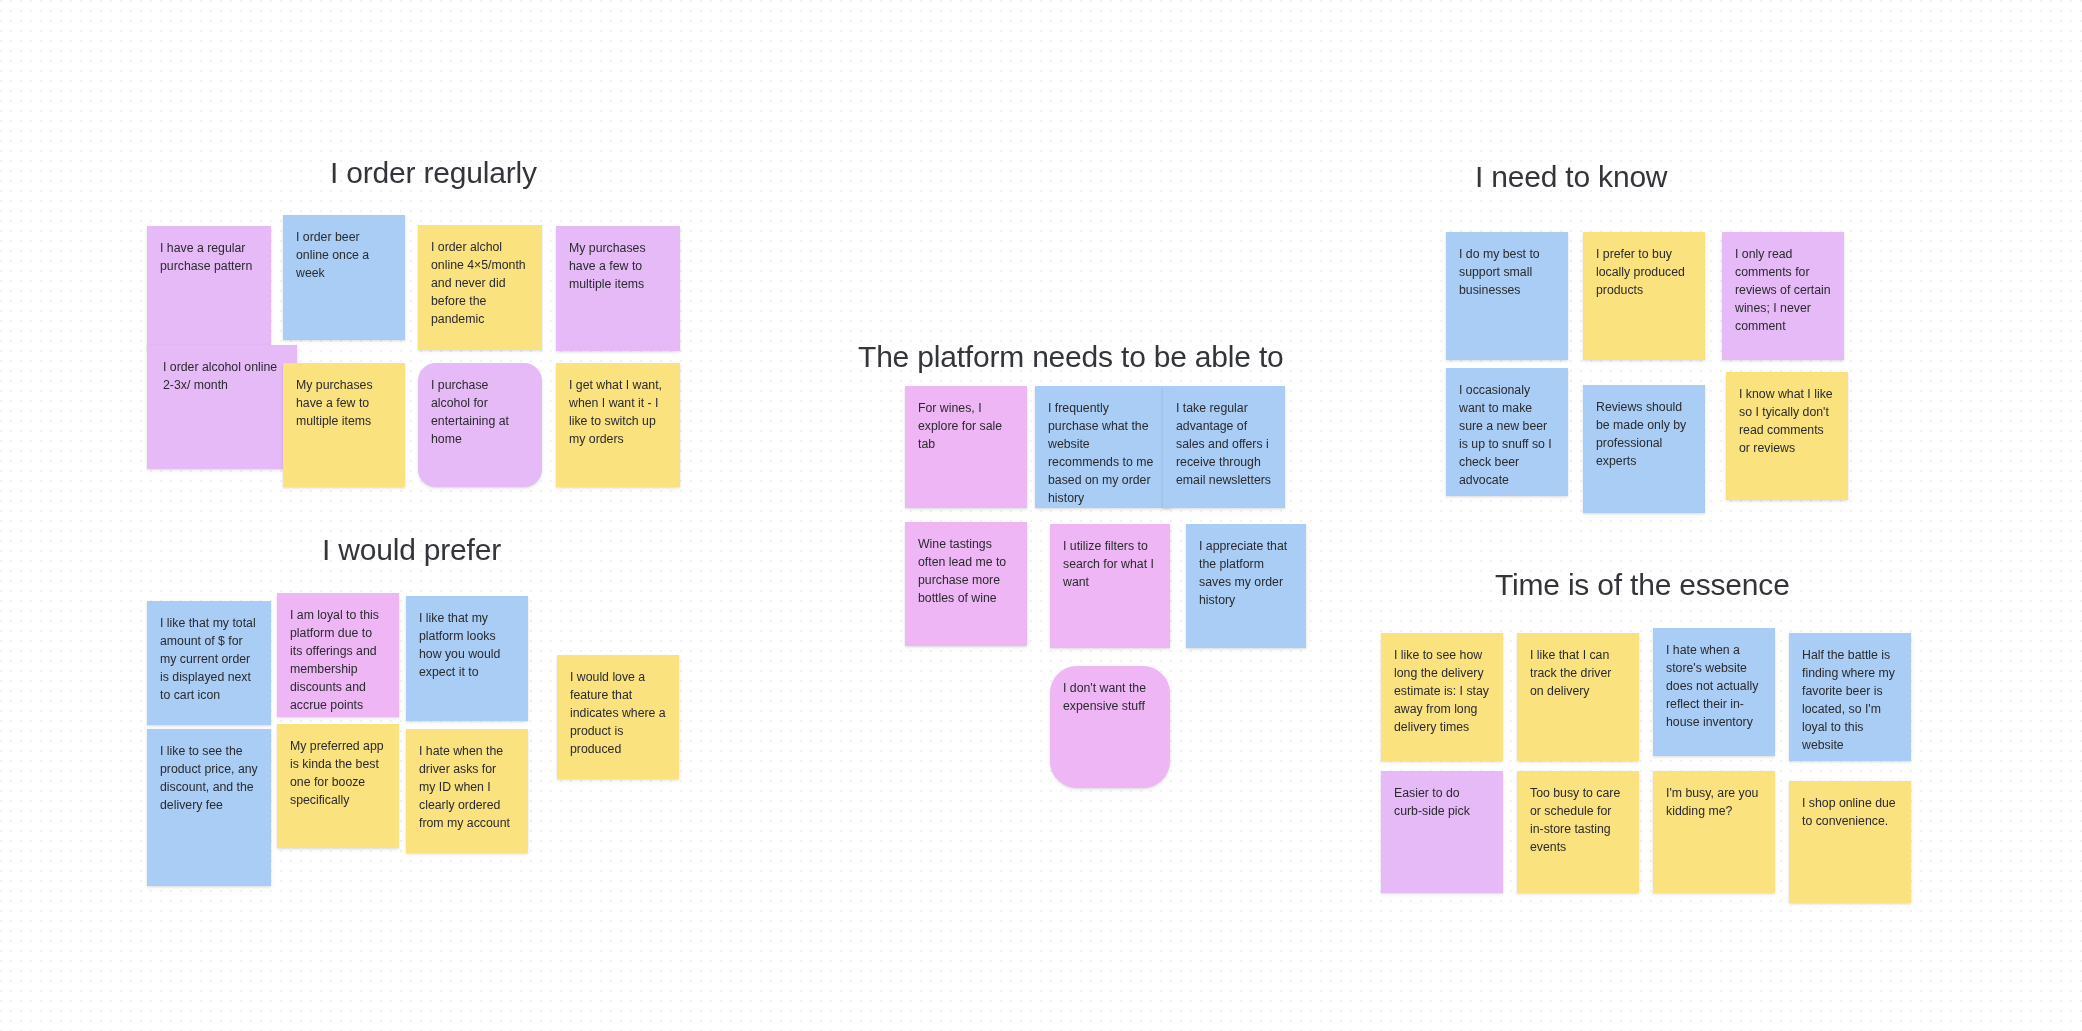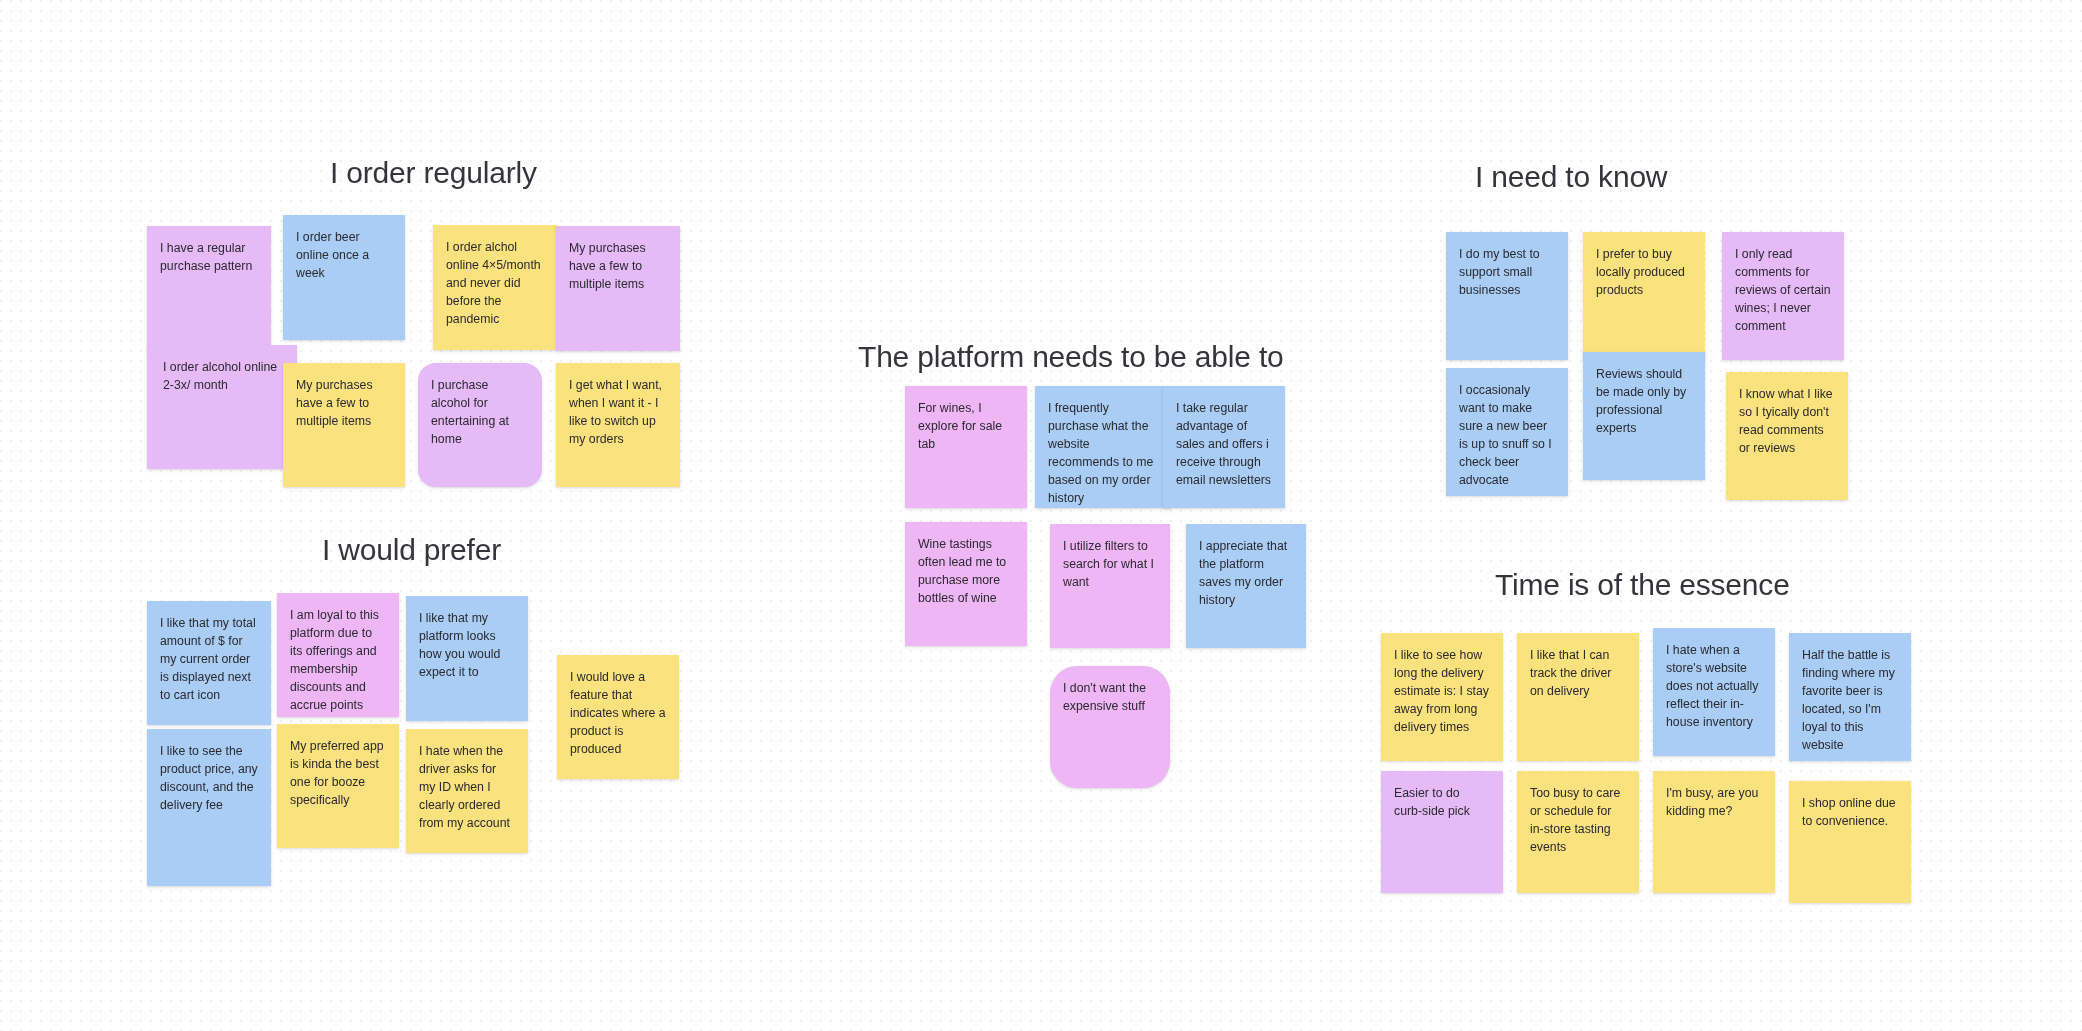--- a/index.html
+++ b/index.html
@@ -58,21 +58,21 @@
 <div id="board">
 
   <div class="cluster-title" style="left:330px; top:156px;">I order regularly</div>
 
   <div class="note c-purple" style="left:147px; top:226px; width:124px; height:125px;">
     <span class="txt">I have a regular purchase pattern</span>
   </div>
   <div class="note c-blue" style="left:283px; top:215px; width:122px; height:125px;">
     <span class="txt">I order beer online once a week</span>
   </div>
-  <div class="note c-yellow" style="left:433px; top:225px; width:124px; height:125px;">
+  <div class="note c-yellow" style="left:418px; top:225px; width:124px; height:125px;">
     <span class="txt">I order alchol online 4×5/month and never did before the pandemic</span>
   </div>
   <div class="note c-purple" style="left:556px; top:226px; width:124px; height:125px;">
     <span class="txt">My purchases have a few to multiple items</span>
   </div>
 
   <div class="note c-purple" style="left:147px; top:345px; width:150px; height:124px;padding-left:16px;">
     <span class="txt">I order alcohol online 2-3x/ month</span>
   </div>
   <div class="note c-yellow" style="left:283px; top:363px; width:122px; height:124px;">
@@ -144,21 +144,21 @@
   <div class="note c-yellow" style="left:1583px; top:232px; width:122px; height:128px;">
     <span class="txt">I prefer to buy locally produced products</span>
   </div>
   <div class="note c-purple" style="left:1722px; top:232px; width:122px; height:128px;">
     <span class="txt">I only read comments for reviews of certain wines; I never comment</span>
   </div>
 
   <div class="note c-blue" style="left:1446px; top:368px; width:122px; height:128px;">
     <span class="txt">I occasionaly want to make sure a new beer is up to snuff so I check beer advocate</span>
   </div>
-  <div class="note c-blue" style="left:1583px; top:352px; width:122px; height:128px;">
+  <div class="note c-blue" style="left:1583px; top:385px; width:122px; height:128px;">
     <span class="txt">Reviews should be made only by professional experts</span>
   </div>
   <div class="note c-yellow" style="left:1726px; top:372px; width:122px; height:128px;">
     <span class="txt">I know what I like so I tyically don't read comments or reviews</span>
   </div>
 
   <div class="cluster-title" style="left:1495px; top:568px;">Time is of the essence</div>
 
   <div class="note c-yellow" style="left:1381px; top:633px; width:122px; height:128px;">
     <span class="txt">I like to see how long the delivery estimate is: I stay away from long delivery times</span>

